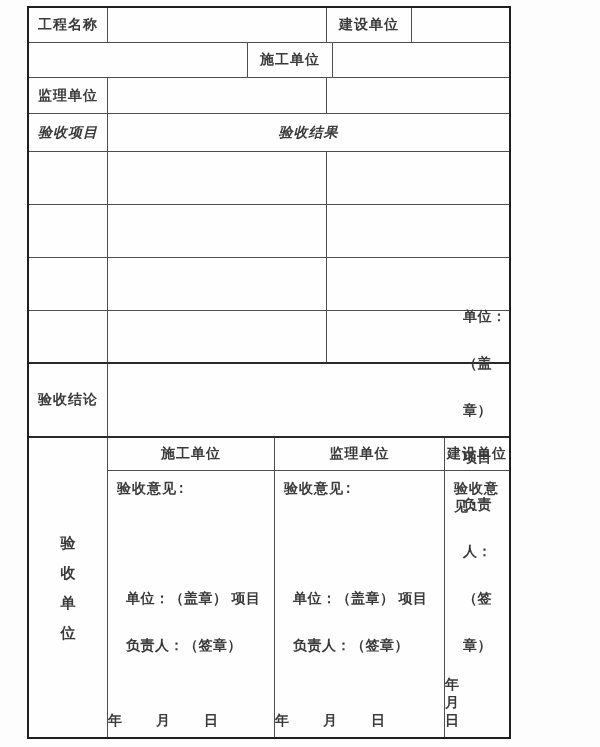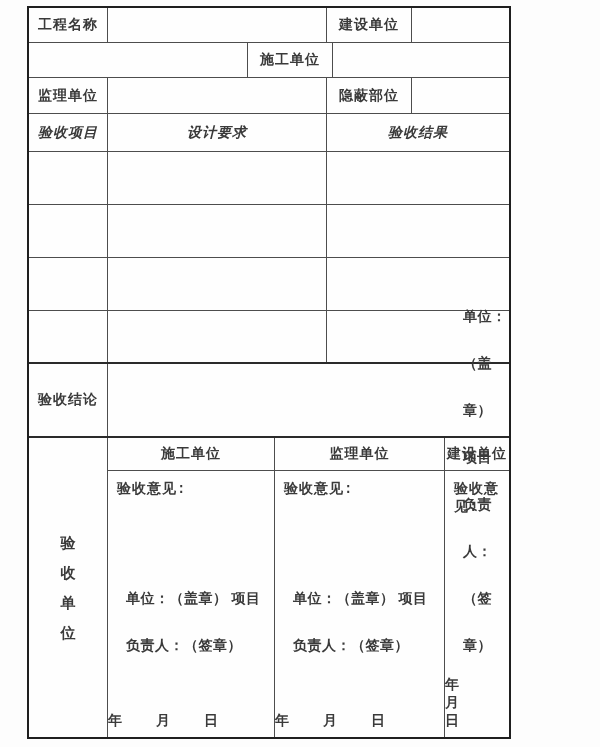--- a/index.html
+++ b/index.html
@@ -82,27 +82,25 @@
     <div class="cell c-val2"></div>
   </div>
   <div class="row r-info">
     <div class="cell br c-val1"></div>
     <div class="cell lbl br c-lab2">施工单位</div>
     <div class="cell c-val2"></div>
   </div>
   <div class="row r-info r-info3">
     <div class="cell lbl br c-lab1">监理单位</div>
     <div class="cell br c-val1"></div>
-    <div class="cell lbl br c-lab2">隐蔽部位</div>
     <div class="cell c-val2"></div>
   </div>
 
   <div class="row r-items-head">
     <div class="cell lbl br c-a">验收项目</div>
-    <div class="cell lbl br c-b">设计要求</div>
     <div class="cell lbl c-c">验收结果</div>
   </div>
 
   <div class="row r-item">
     <div class="cell br c-a"></div>
     <div class="cell br c-b"></div>
     <div class="cell c-c"></div>
   </div>
   <div class="row r-item">
     <div class="cell br c-a"></div>

